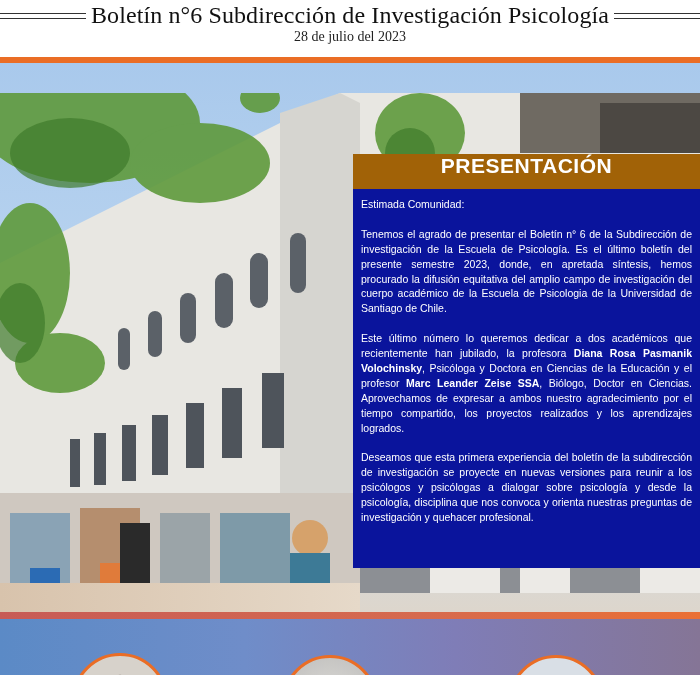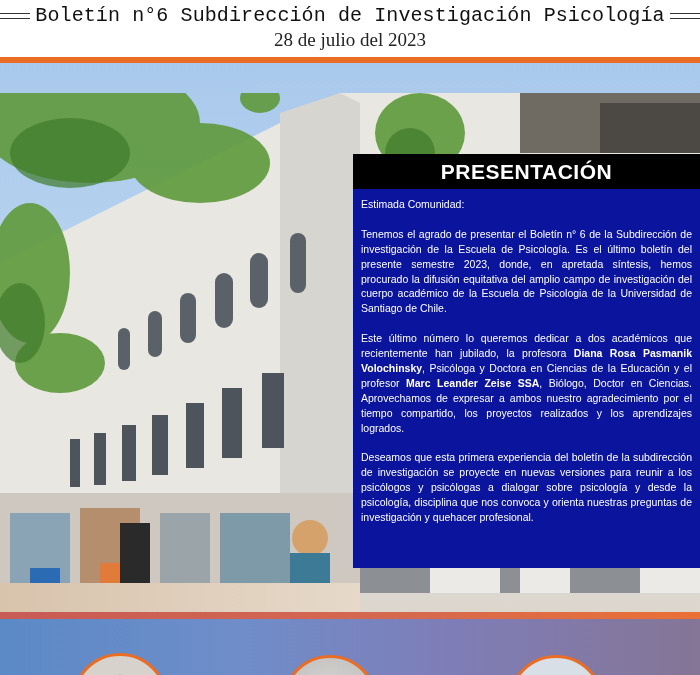--- a/index.html
+++ b/index.html
@@ -3,33 +3,33 @@
   <meta charset="utf-8">
   <style>
     * { box-sizing: border-box; margin: 0; padding: 0; }
     html, body { width: 700px; height: 675px; overflow: hidden; background: #ffffff; }
     body { position: relative; font-family: "Liberation Sans", sans-serif; }
 
     
     .header { position: absolute; left: 0; top: 0; width: 700px; height: 57px; background: #ffffff; }
     .title-row { position: absolute; left: 0; top: 2px; width: 700px; height: 26px; display: flex; align-items: center; justify-content: center; }
     .dbl-line { width: 103px; height: 6px; border-top: 1.5px solid #333; border-bottom: 1.5px solid #333; margin-top: 2px; }
-    .title { font-family: Liberation Mono, monospace; font-size: 20px; color: #111; margin: 0 5px; white-space: nowrap; letter-spacing: 0.1px; }
-    .date { position: absolute; left: 0; top: 29px; width: 700px; text-align: center; font-family: "Liberation Serif", serif; font-size: 19px; color: #222; }
+    .title { font-family: Liberation Serif, serif; font-size: 24px; color: #111; margin: 0 5px; white-space: nowrap; letter-spacing: 0.1px; }
+    .date { position: absolute; left: 0; top: 29px; width: 700px; text-align: center; font-family: "Liberation Serif", serif; font-size: 14px; color: #222; }
     .orange-bar { position: absolute; left: 0; top: 57px; width: 700px; height: 6px; background: #ea6d25; }
 
     
     .photo { position: absolute; left: 0; top: 63px; width: 700px; height: 551px; overflow: hidden;
       background: linear-gradient(180deg, #a9c9ec 0%, #b8d3ef 40%, #cfdcea 70%, #ddd6cc 100%); }
     .building { position: absolute; left: 0; top: 30px; width: 700px; height: 500px; }
     .pavement { position: absolute; left: 0; top: 520px; width: 360px; height: 31px; background: linear-gradient(90deg, #d8c3ac, #e6d9c9); }
 
     
     .pres { position: absolute; left: 353px; top: 154px; width: 347px; height: 414px; }
-    .pres-head { height: 35px; background: #000000; display: flex; align-items: center; justify-content: center; }
+    .pres-head { height: 35px; background: #a16207; display: flex; justify-content: center; }
     .pres-title { color: #ffffff; font-weight: bold; font-size: 21px; letter-spacing: 0.5px; }
     .pres-body { height: 379px; background: #0a149c; padding: 8px 8px 0 8px; color: #ffffff; font-size: 10.5px; line-height: 14.9px; }
     .pres-body p { text-align: justify; margin-bottom: 14.9px; }
     .pres-body b { font-weight: bold; }
 
     
     .bottom-bar { position: absolute; left: 0; top: 612px; width: 700px; height: 7px;
       background: linear-gradient(90deg, #c75b56 0%, #d66a4e 60%, #ea7035 100%); }
     .bottom { position: absolute; left: 0; top: 619px; width: 700px; height: 56px;
       background: linear-gradient(90deg, #5b8ac6 0%, #6f8dc9 35%, #7f7db7 65%, #857596 100%); overflow: hidden; }

